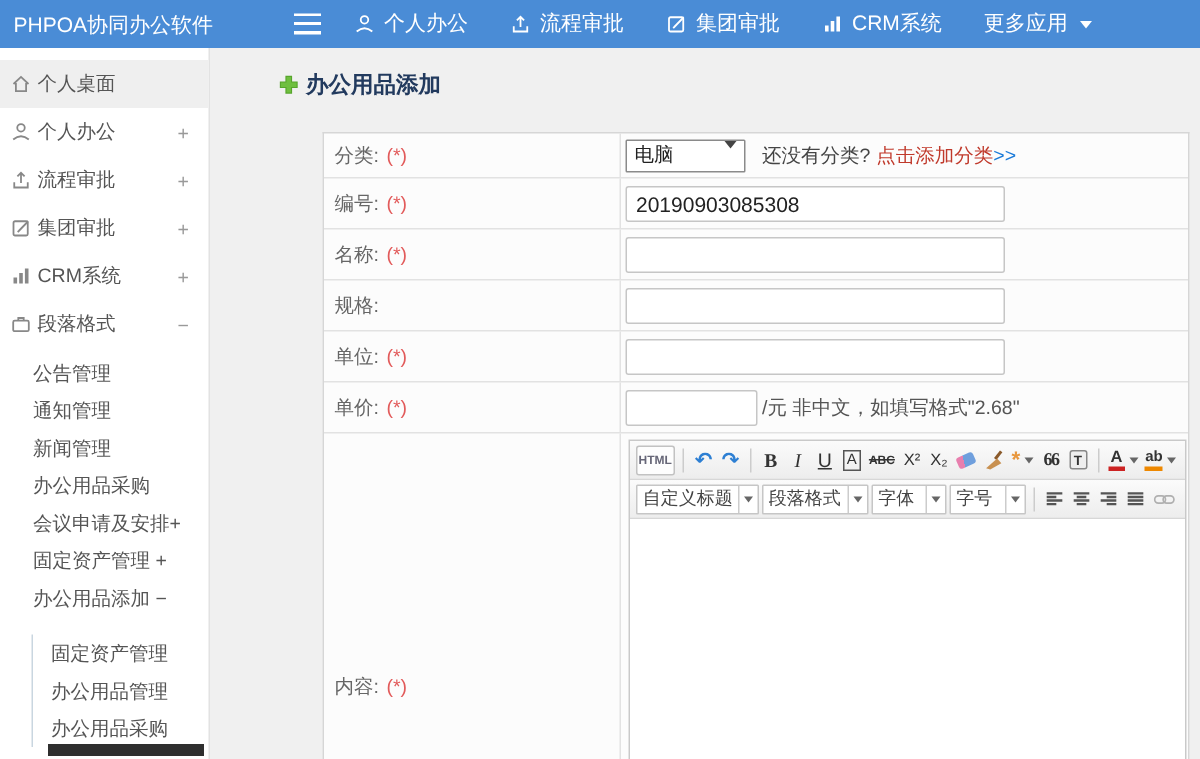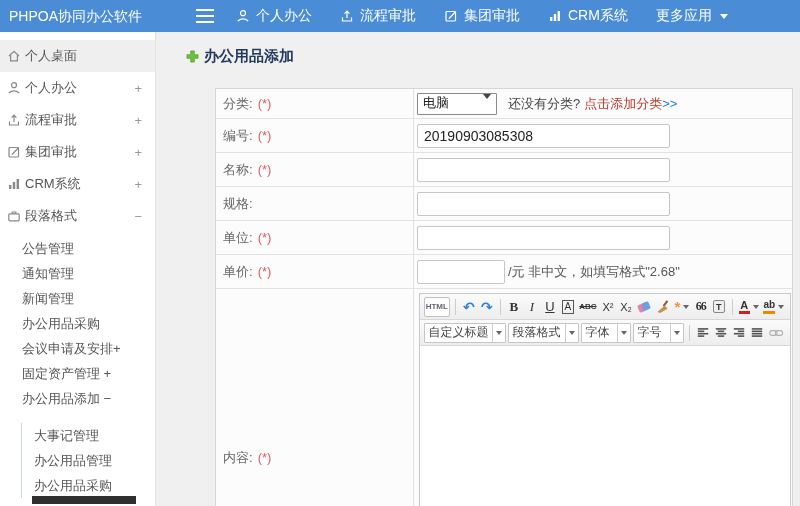--- a/index.html
+++ b/index.html
@@ -12,21 +12,21 @@
   .brand { position:absolute; left:9px; top:0; line-height:32px; font-size:14px; color:#fff; white-space:nowrap; }
   .hamburger { position:absolute; left:196px; top:9px; width:18px; height:14px; cursor:pointer;
     background:linear-gradient(#fff 0 2px,transparent 2px 6px,#fff 6px 8px,transparent 8px 12px,#fff 12px 14px); }
   .topnav { position:absolute; left:236px; top:0; height:32px; display:flex; align-items:center; gap:28px; }
   .topnav-item { display:flex; align-items:center; gap:6px; font-size:14px; color:#fff; cursor:pointer; white-space:nowrap; }
   .topnav-item svg { display:block; }
   .caret-down { width:0; height:0; border-left:4px solid transparent; border-right:4px solid transparent;
     border-top:5px solid #fff; margin-left:2px; }
 
   
-  .sidebar { position:absolute; left:0; top:32px; width:156px; height:474px;
+  .sidebar { position:absolute; left:0; top:32px; width:140px; height:474px;
     background:#fff; border-right:1px solid #e2e2e2; padding-top:8px; }
   .side-item { position:relative; height:32px; display:flex; align-items:center; cursor:pointer; color:#555; }
   .side-item.active { background:#efefef; }
   .side-item .s-icon { margin-left:7px; width:14px; color:#888; display:flex; }
   .side-item .s-label { margin-left:4px; font-size:13px; }
   .side-item .s-toggle { position:absolute; right:13px; color:#999; font-size:13px; }
   .sub-list { margin-top:4px; }
   .sub-item { height:25px; line-height:25px; padding-left:22px; font-size:13px; color:#555; cursor:pointer; white-space:nowrap; }
   .subsub-list { margin-top:12px; margin-left:21px; border-left:1px solid #c9d6e0; }
   .subsub-item { height:25px; line-height:25px; padding-left:12px; font-size:13px; color:#555; cursor:pointer; }
@@ -226,21 +226,21 @@
     <div class="sub-item">公告管理</div>
     <div class="sub-item">通知管理</div>
     <div class="sub-item">新闻管理</div>
     <div class="sub-item">办公用品采购</div>
     <div class="sub-item">会议申请及安排+</div>
     <div class="sub-item">固定资产管理  +</div>
     <div class="sub-item">办公用品添加  −</div>
   </div>
 
   <div class="subsub-list">
-    <div class="subsub-item">大事记管理</div>
+    <div class="subsub-item">固定资产管理</div>
     <div class="subsub-item">办公用品管理</div>
     <div class="subsub-item">办公用品采购</div>
   </div>
   <div class="dark-bar"></div>
 </div>
 
 <div class="page-title">
   <svg width="13" height="13" viewBox="0 0 14 14">
     <path d="M5 1 h4 v4 h4 v4 h-4 v4 h-4 v-4 h-4 v-4 h4 z" fill="#6fbf3f" stroke="#57a52c" stroke-width="0.8"></path>
   </svg>

